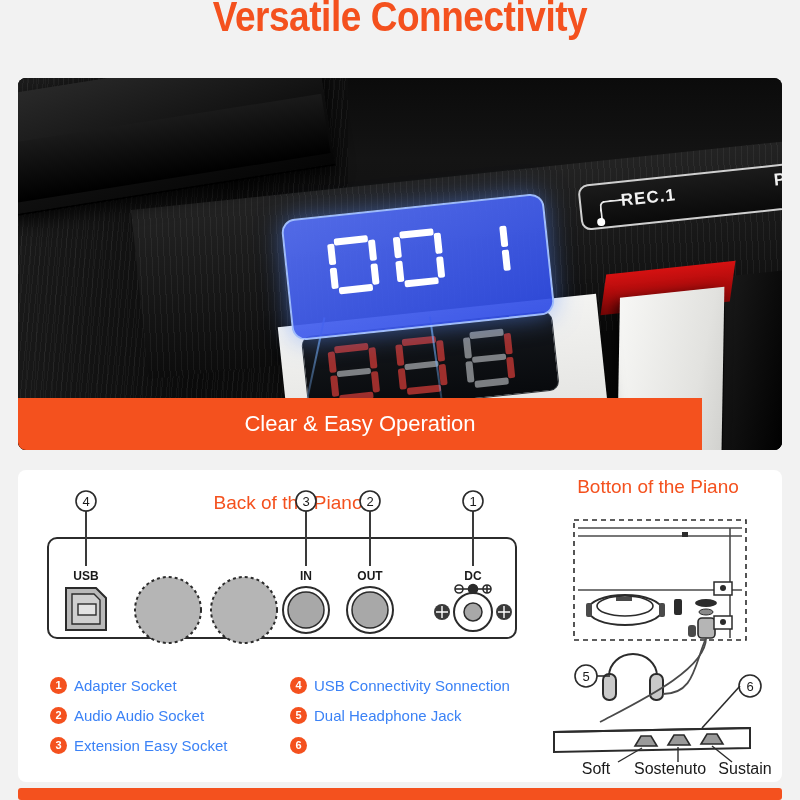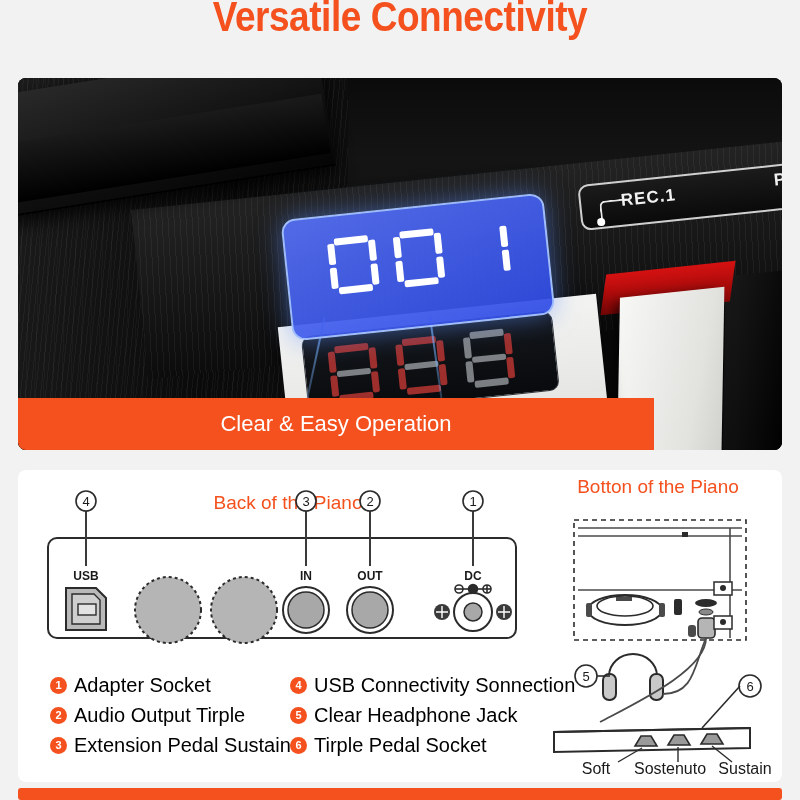--- a/index.html
+++ b/index.html
@@ -154,21 +154,21 @@
   .zoom-digits{position:absolute;left:42px;top:22px;display:flex;gap:18px;}
   .zoom-digits .seg i{background:#ffffff;opacity:1;}
   .zoom-digits .seg i.off{background:transparent;opacity:0;}
   .beam{
     position:absolute;background:linear-gradient(180deg,rgba(120,180,255,.75),rgba(120,180,255,0));
     width:2px;height:130px;
   }
 
   
   .caption{
-    position:absolute;left:0;bottom:0;width:636px;height:52px;
+    position:absolute;left:0;bottom:0;width:684px;height:52px;
     background:#f4511e;color:#fff;
     display:flex;align-items:center;justify-content:center;
     font-size:22px;
   }
 
   
   .info-card{
     position:absolute;left:18px;top:470px;width:764px;height:312px;
     background:#fff;border-radius:8px;overflow:hidden;
   }
@@ -184,21 +184,21 @@
   .legend{position:absolute;left:32px;top:200px;width:520px;}
   .leg-col{position:absolute;}
   .leg-col.c1{left:0;top:0;}
   .leg-col.c2{left:240px;top:0;}
   .leg-item{display:flex;align-items:center;gap:7px;height:30px;}
   .leg-num{
     width:17px;height:17px;border-radius:50%;background:#f4511e;color:#fff;
     font-size:11px;display:flex;align-items:center;justify-content:center;
     flex:0 0 17px;font-weight:bold;
   }
-  .leg-txt{font-size:20px;color:#000000;white-space:nowrap;}
+  .leg-txt{font-size:15px;color:#3b82f6;white-space:nowrap;}
 
   .bottom-strip{
     position:absolute;left:18px;top:788px;width:764px;height:12px;
     background:#f4511e;border-radius:3px;
   }
 </style>
 </head>
 <body>
 
 <div class="page">
@@ -442,38 +442,37 @@
     </svg>
 
     <div class="legend">
       <div class="leg-col c1">
         <div class="leg-item">
           <span class="leg-num">1</span>
           <span class="leg-txt">Adapter Socket</span>
         </div>
         <div class="leg-item">
           <span class="leg-num">2</span>
-          <span class="leg-txt">Audio Output Tirple</span>
+          <span class="leg-txt">Audio Audio Socket</span>
         </div>
         <div class="leg-item">
           <span class="leg-num">3</span>
-          <span class="leg-txt">Extension Pedal Sustain</span>
+          <span class="leg-txt">Extension Easy Socket</span>
         </div>
       </div>
       <div class="leg-col c2">
         <div class="leg-item">
           <span class="leg-num">4</span>
           <span class="leg-txt">USB Connectivity Sonnection</span>
         </div>
         <div class="leg-item">
           <span class="leg-num">5</span>
-          <span class="leg-txt">Clear Headphone Jack</span>
+          <span class="leg-txt">Dual Headphone Jack</span>
         </div>
         <div class="leg-item">
           <span class="leg-num">6</span>
-          <span class="leg-txt">Tirple Pedal Socket</span>
         </div>
       </div>
     </div>
   </div>
 
   <div class="bottom-strip"></div>
 </div>
 
 </body></html>

